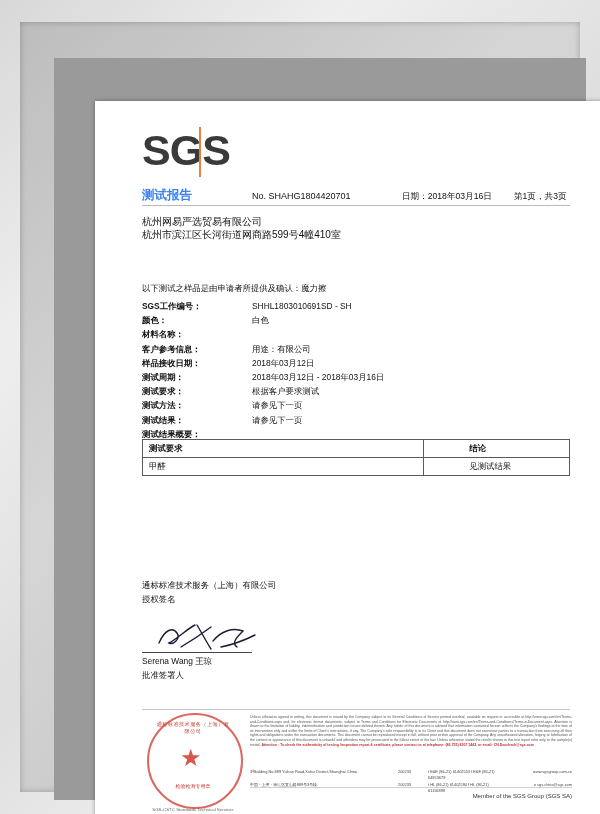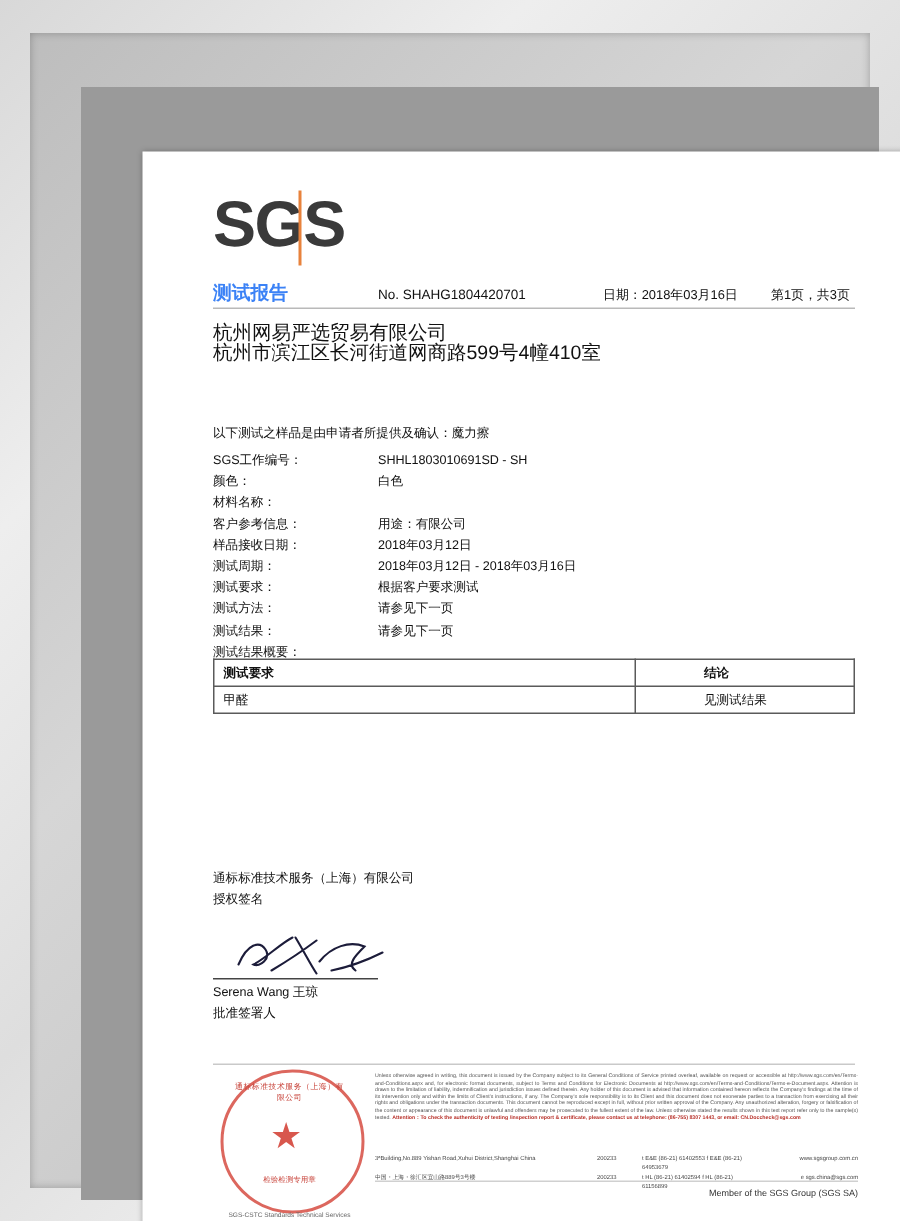--- a/index.html
+++ b/index.html
@@ -97,21 +97,21 @@
     left: 47px; top: 104px;
     width: 428px; height: 1px;
     background: #b9b9b9;
   }
 
   
   .company {
     position: absolute;
     left: 47px; top: 114px;
     width: 430px;
-    font-size: 13px;
+    font-size: 10px;
     color: #111;
     line-height: 13px;
   }
 
   
   .statement {
     position: absolute;
     left: 47px; top: 182px;
     font-size: 8.4px;
     color: #111;
@@ -123,21 +123,21 @@
     position: absolute;
     left: 47px; top: 198px;
     width: 430px;
     font-size: 8.4px;
     color: #111;
   }
   .kv-row {
     display: flex;
     line-height: 14.2px;
   }
-  .kv-k { width: 110px; }
+  .kv-k { width: 110px; font-weight: bold; }
   .kv-v { flex: 1; }
 
   
   .res-table {
     position: absolute;
     left: 47px; top: 338px;
     width: 428px;
     border-collapse: collapse;
     font-size: 8.4px;
     color: #111;

